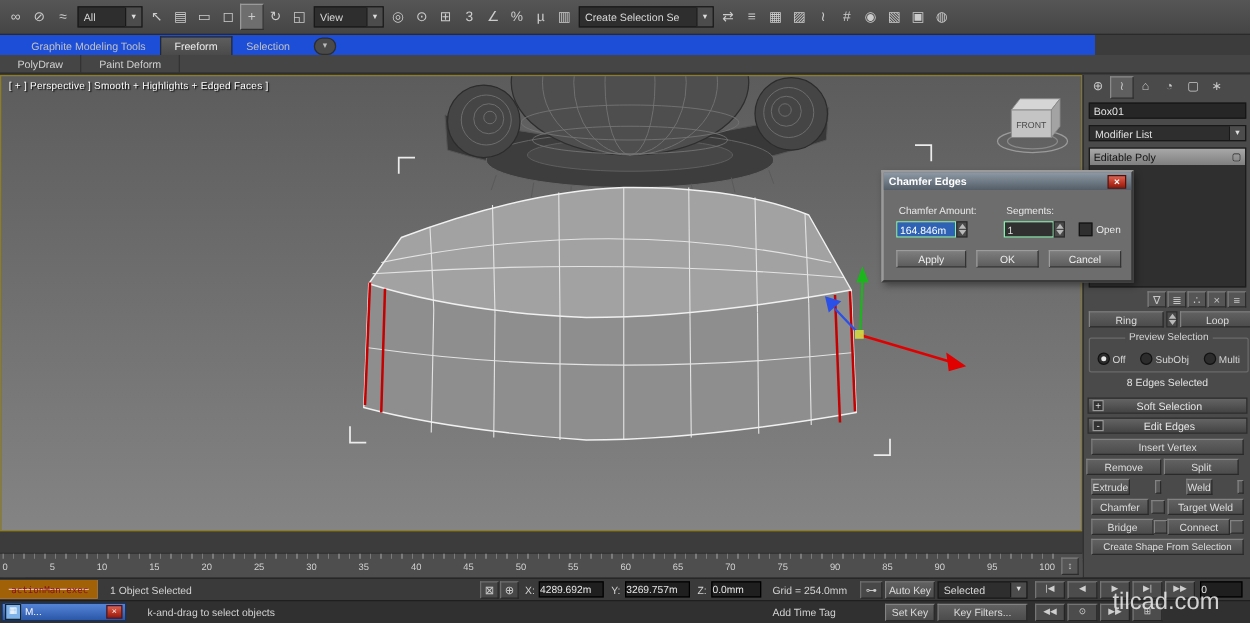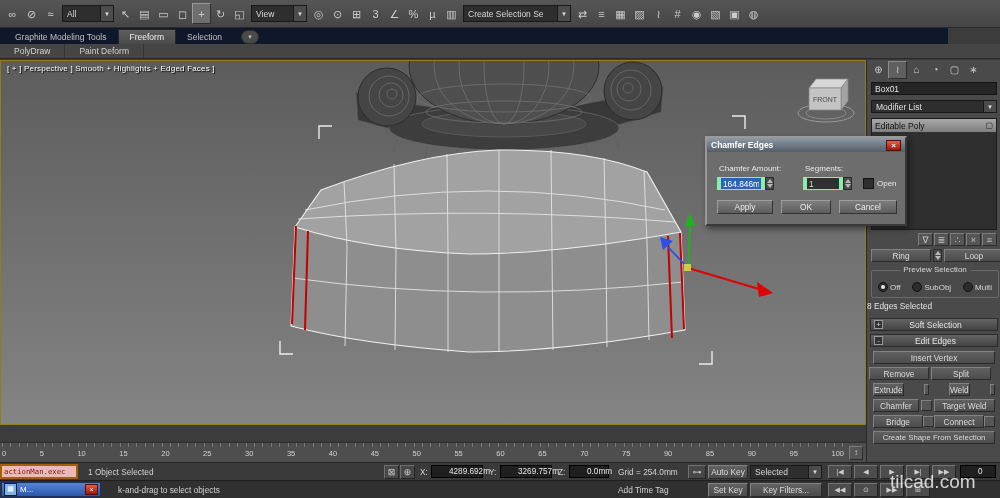--- a/index.html
+++ b/index.html
@@ -11,21 +11,21 @@
            border-bottom:1px solid #2a2a2a;display:flex;align-items:center;gap:2px;padding-left:3px;box-sizing:border-box}
   .tgroup{display:flex;align-items:center}
   .ticon{width:19px;height:21px;line-height:21px;text-align:center;color:#cncnc;color:#cccccc;font-size:11px;
          border:1px solid transparent;box-sizing:border-box}
   .ticon.active{background:#6e6e6e;border-color:#9a9a9a #303030 #303030 #9a9a9a}
   .tdrop{height:17px;background:#2e2e2e;border:1px solid #191919;color:#d8d8d8;display:flex;align-items:center;
          padding-left:4px;font-size:8.5px;box-sizing:border-box}
   .darr{margin-left:auto;width:12px;height:100%;background:#4c4c4c;display:flex;align-items:center;justify-content:center;
         font-size:6px;color:#ddd;border-left:1px solid #191919}
   
-  #ribbontabs{left:0;top:28px;width:948px;height:16px;background:#0f172a;display:flex;align-items:flex-end;padding-left:4px;box-sizing:border-box}
+  #ribbontabs{left:0;top:28px;width:876px;height:16px;background:#1d4ed8;display:flex;align-items:flex-end;padding-left:14px;box-sizing:border-box}
   .rtab{padding:0 11px;height:14px;line-height:14px;color:#c2c2c2;font-size:8.5px}
   .rtab.active{background:linear-gradient(#5e5e5e,#4a4a4a);color:#f0f0f0;border:1px solid #272727;border-bottom:none}
   .rtabmin{width:16px;height:12px;margin-left:8px;background:#4a4a4a;border:1px solid #2c2c2c;color:#bbb;
            text-align:center;line-height:11px;font-size:7px;border-radius:7px}
   #ribbonpanels{left:0;top:44px;width:1000px;height:15px;background:#454545;border-bottom:1px solid #292929;
                 display:flex;align-items:center;box-sizing:border-box}
   .ppanel{padding:0 14px;height:14px;line-height:14px;color:#d2d2d2;font-size:8.5px;border-right:1px solid #333}
   
   #viewport{left:0;top:60px;width:866px;height:365px;background:#6a6a6a;border:1px solid #8f7d1e;box-sizing:border-box}
   #vplabel{left:6px;top:3px;color:#fff;font-size:8px;letter-spacing:.2px;text-shadow:1px 1px 1px #000}
@@ -53,45 +53,45 @@
   .spin{width:9px;display:flex;flex-direction:column;justify-content:center;align-items:center;gap:1px;background:#4a4a4a;border:1px solid #2c2c2c;box-sizing:border-box}
   .spin i{display:block;width:0;height:0;border-left:3px solid transparent;border-right:3px solid transparent}
   .spin .u{border-bottom:4px solid #b8b8b8}
   .spin .d{border-top:4px solid #b8b8b8}
   
   #dlg{left:705px;top:136px;width:202px;height:90px;background:#6d6d6d;border:2px solid;border-color:#9a9a9a #3a3a3a #3a3a3a #9a9a9a;box-sizing:border-box;z-index:50;box-shadow:2px 3px 6px rgba(0,0,0,.45)}
   #dlgtitle{height:14px;background:linear-gradient(#8d99a4,#535e69);display:flex;align-items:center;padding:0 4px;color:#fff;font-weight:bold;font-size:8.5px}
   #dlgclose{margin-left:auto;width:15px;height:11px;background:linear-gradient(#e0604f,#9c1707);border:1px solid #5a0d04;color:#fff;
             font-size:8px;line-height:9px;text-align:center;box-sizing:border-box}
   .dlab{color:#e8e8e8;font-size:8px}
-  .dfield{height:13px;border:4px solid #86efac;box-sizing:border-box;display:flex;align-items:center}
+  .dfield{height:13px;border:1px solid #86efac;box-sizing:border-box;display:flex;align-items:center}
   .dinput{border:none;outline:none;height:11px;font-size:8.3px;width:100%;padding:0 2px;font-family:"Liberation Sans",sans-serif}
   .selblue{background:#2f62b5;color:#fff}
   .dkk{background:#303030;color:#ddd}
   .db{background:linear-gradient(#7e7e7e,#5d5d5d);border:1px solid;border-color:#9c9c9c #333 #333 #9c9c9c;color:#eee;
       font-size:8.3px;display:flex;align-items:center;justify-content:center;box-sizing:border-box;height:14px}
   .cb{width:9px;height:9px;background:#2f2f2f;border:1px solid #141414;margin-right:3px}
   
   #tslider{left:0;top:447px;width:866px;height:17px;background:#6b6b6b;border-top:1px solid #3a3a3a;box-shadow:inset 0 1px 3px rgba(0,0,0,.35);box-sizing:border-box}
   #tshandle{left:20px;top:2px;width:76px;height:12px;background:linear-gradient(#b4b4b4,#8a8a8a);border:1px solid #3f3f3f;
             color:#101010;font-size:8px;display:flex;align-items:center;justify-content:center;box-sizing:border-box}
   #trackbar{left:0;top:442px;width:866px;height:20px;background:#4e4e4e;border-top:1px solid #2d2d2d;box-sizing:border-box}
   #ticks{position:absolute;left:2px;right:22px;top:6px;display:flex;justify-content:space-between}
   #ticks span{color:#d2d2d2;font-size:7.5px}
   #tickmarks{position:absolute;left:2px;right:22px;top:0;height:4px;
      background:repeating-linear-gradient(90deg,#7b7b7b 0 1px,transparent 1px 8.4px)}
   .tbbtn{width:14px;height:14px;background:#565656;border:1px solid;border-color:#7d7d7d #2c2c2c #2c2c2c #7d7d7d;
          color:#ccc;font-size:8px;line-height:12px;text-align:center;box-sizing:border-box}
   
   #status1{left:0;top:462px;width:1000px;height:18px;background:#3a3a3a;border-top:1px solid #222;box-sizing:border-box}
   #status2{left:0;top:480px;width:1000px;height:18px;background:#303030;border-top:1px solid #1f1f1f;box-sizing:border-box}
-  #listener{left:0;top:1px;width:78px;height:15px;background:#eab9b9;border:2px solid #a16207;color:#8a1111;
+  #listener{left:0;top:1px;width:78px;height:15px;background:#eab9b9;border:7px solid #a16207;color:#8a1111;
             font-family:"DejaVu Sans Mono",monospace;font-size:7.3px;display:flex;align-items:center;padding-left:2px;box-sizing:border-box}
   .stxt{color:#d2d2d2;font-size:8.3px}
-  .cfield{background:#1f1f1f;border:1px solid #000;color:#e6e6e6;height:13px;display:flex;align-items:center;padding:0 17px;font-size:8.2px;box-sizing:border-box}
+  .cfield{background:#1f1f1f;border:1px solid #000;color:#e6e6e6;height:13px;display:flex;align-items:center;padding:0 0;font-size:8.2px;box-sizing:border-box}
   .sicon{width:15px;height:14px;background:#484848;border:1px solid;border-color:#6e6e6e #262626 #262626 #6e6e6e;
          color:#c9c9c9;font-size:9px;line-height:12px;text-align:center;box-sizing:border-box}
   .pbtn{width:24px;height:14px;line-height:12px;text-align:center;background:#4c4c4c;border:1px solid;border-color:#757575 #242424 #242424 #757575;color:#cfcfcf;font-size:7px;box-sizing:border-box;margin-left:2px}
   #twin{left:1px;top:1px;width:100px;height:15px;background:linear-gradient(#5585d8,#2c57a8);display:flex;align-items:center;padding:0 2px;box-sizing:border-box;border:1px solid #16325e}
   #twinicon{width:11px;height:11px;background:#7fb2e8;border:1px solid #123;color:#fff;font-size:7px;line-height:10px;text-align:center}
   #twinclose{margin-left:auto;width:13px;height:11px;background:linear-gradient(#e0604f,#9c1707);border:1px solid #5a0d04;color:#fff;font-size:7px;line-height:9px;text-align:center;box-sizing:border-box}
   #watermark{left:890px;top:471px;color:rgba(245,245,245,.82);font-size:19px;z-index:90;pointer-events:none}
 </style>
 </head>
 <body>
@@ -279,21 +279,21 @@
         </div>
     </div>
     <div class="abs gbox" style="left:4px;top:210px;width:126px;height:26px">
       <span class="gtitle">Preview Selection</span>
       <div style="display:flex;justify-content:space-around;height:100%;padding-top:3px">
           <span class="plab"><span class="radio on"></span>Off</span>
           <span class="plab"><span class="radio"></span>SubObj</span>
           <span class="plab"><span class="radio"></span>Multi</span>
         </div>
     </div>
-    <div class="abs stxt" style="left:0;top:241px;width:134px;text-align:left;color:#e2e2e2">8 Edges Selected</div>
+    <div class="abs stxt" style="left:0;top:241px;width:134px;text-align:center;color:#e2e2e2">8 Edges Selected</div>
     <div class="abs rhead" style="left:3px;top:258px;width:128px">
       <span class="pm">+</span>
       <span class="rheadtxt">Soft Selection</span>
     </div>
     <div class="abs rhead" style="left:3px;top:274px;width:128px">
       <span class="pm">-</span>
       <span class="rheadtxt">Edit Edges</span>
     </div>
     <div class="abs b3" style="left:6px;top:291px;width:122px">Insert Vertex</div>
     <div class="abs" style="left:2px;top:307px;width:122px;display:flex;gap:2px">

